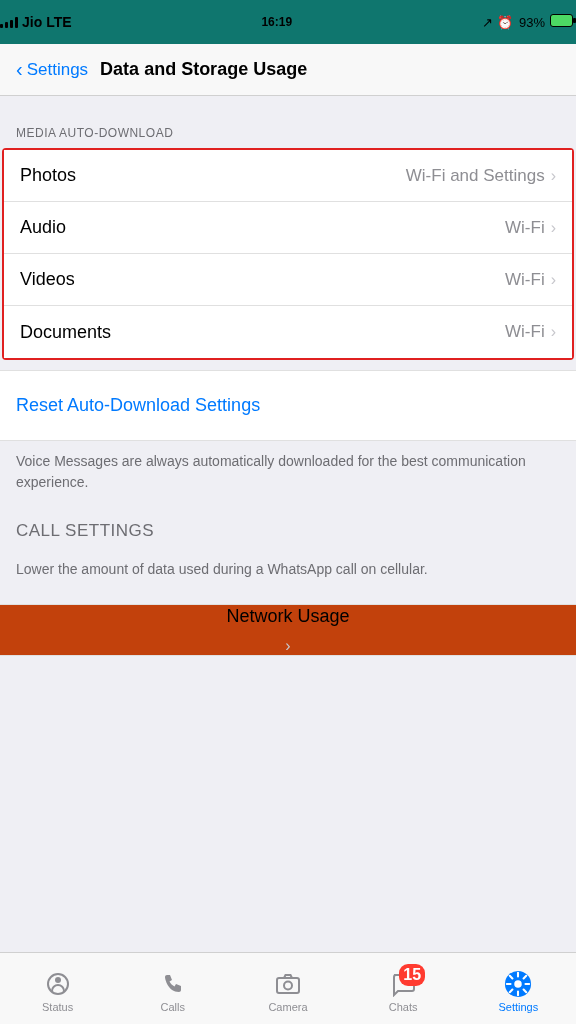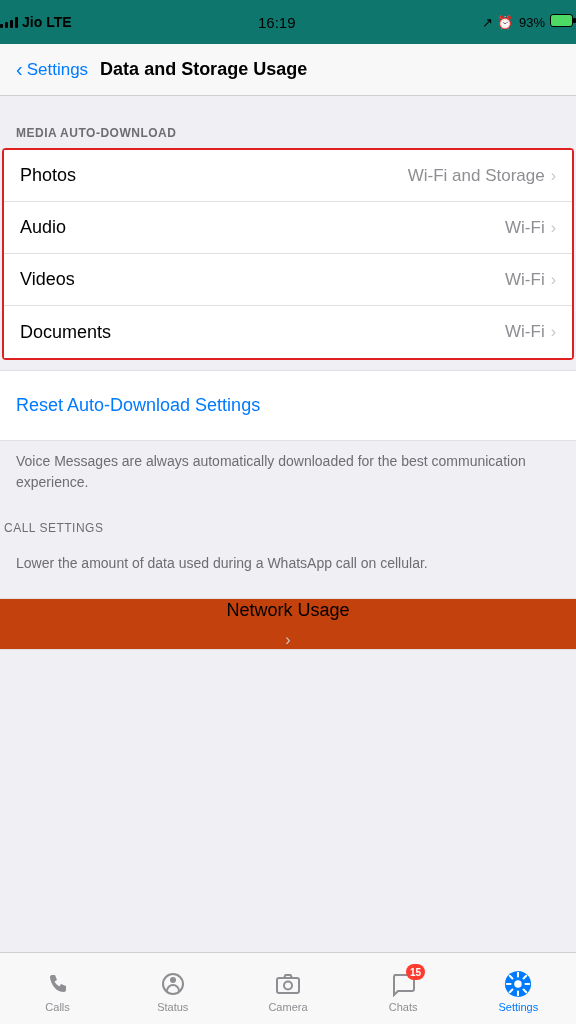--- a/index.html
+++ b/index.html
@@ -27,22 +27,22 @@
       text-align: center;
     }
     .status-left {
       display: flex;
       align-items: center;
       gap: 4px;
       font-size: 14px;
       font-weight: 600;
     }
     .status-center {
-      font-size: 15px;
-      font-weight: 400;
+      font-size: 12px;
+      font-weight: 700;
     }
     .status-right {
       display: flex;
       align-items: center;
       gap: 5px;
       font-size: 13px;
       font-weight: 500;
     }
 
     
@@ -77,21 +77,21 @@
 
     
     .content {
       padding-top: 24px;
     }
 
     
     .section-header {
       padding: 6px 16px 8px 16px;
       font-size: 12px;
-      font-weight: 700;
+      font-weight: 400;
       color: #6d6d72;
       text-transform: uppercase;
       letter-spacing: 0.5px;
     }
 
     
     .highlighted-section {
       border: 2.5px solid #e02020;
       border-radius: 4px;
       margin: 0 2px;
@@ -151,22 +151,22 @@
     
     .info-text {
       padding: 10px 16px 14px 16px;
       font-size: 14px;
       color: #6d6d72;
       line-height: 1.5;
     }
 
     
     .call-section-header {
-      padding: 14px 16px 8px 4px;
-      font-size: 12px;
+      padding: 14px 16px 8px 16px;
+      font-size: 17px;
       font-weight: 400;
       color: #6d6d72;
       text-transform: uppercase;
       letter-spacing: 0.5px;
     }
 
     
     .toggle-container {
       display: flex;
       align-items: center;
@@ -268,24 +268,24 @@
     .tab-icon.active {
       color: #007aff;
     }
 
     .tab-badge {
       position: absolute;
       top: -6px;
       right: -8px;
       background: #ff3b30;
       color: #fff;
-      font-size: 10px;
+      font-size: 16px;
       font-weight: 600;
       min-width: 18px;
-      height: 16px;
+      height: 22px;
       border-radius: 9px;
       display: flex;
       align-items: center;
       justify-content: center;
       padding: 0 4px;
     }
 
     
     .signal-bars {
       display: inline-flex;
@@ -346,21 +346,21 @@
 <div class="content content-scroll">
 
   <div class="section-header">MEDIA AUTO-DOWNLOAD</div>
 
   <div class="highlighted-section">
     <div class="list-group">
 
       <div class="list-item">
         <span class="list-item-label">Photos</span>
         <div class="list-item-value">
-          <span>Wi-Fi and Storage</span>
+          <span>Wi-Fi and Settings</span>
           <span class="chevron-right">›</span>
         </div>
       </div>
 
       <div class="list-item">
         <span class="list-item-label">Audio</span>
         <div class="list-item-value">
           <span>Wi-Fi</span>
           <span class="chevron-right">›</span>
         </div>
@@ -399,35 +399,35 @@
     <span class="chevron-right">›</span>
   </div>
 
 </div>
 
 <div class="tab-bar">
 
   <div class="tab-item">
     <div class="tab-icon">
       <svg width="26" height="26" viewBox="0 0 26 26" fill="none">
-        <path d="M6 4h4l2 5-2.5 1.5c1 2 3 4 5 5L16 13l5 2v4c0 1.1-.9 2-2 2C8 21 5 8 5 6c0-1.1.9-2 2-2z" fill="#8e8e93"></path>
-      </svg>
-    </div>
-    <span class="tab-label">Calls</span>
+        <circle cx="13" cy="13" r="10" stroke="#8e8e93" stroke-width="2" fill="none"></circle>
+        <circle cx="13" cy="9" r="3" fill="#8e8e93"></circle>
+        <path d="M7 20c0-3.3 2.7-6 6-6s6 2.7 6 6" stroke="#8e8e93" stroke-width="2" fill="none"></path>
+      </svg>
+    </div>
+    <span class="tab-label">Status</span>
   </div>
 
   <div class="tab-item">
     <div class="tab-icon">
       <svg width="26" height="26" viewBox="0 0 26 26" fill="none">
-        <circle cx="13" cy="13" r="10" stroke="#8e8e93" stroke-width="2" fill="none"></circle>
-        <circle cx="13" cy="9" r="3" fill="#8e8e93"></circle>
-        <path d="M7 20c0-3.3 2.7-6 6-6s6 2.7 6 6" stroke="#8e8e93" stroke-width="2" fill="none"></path>
-      </svg>
-    </div>
-    <span class="tab-label">Status</span>
+        <path d="M6 4h4l2 5-2.5 1.5c1 2 3 4 5 5L16 13l5 2v4c0 1.1-.9 2-2 2C8 21 5 8 5 6c0-1.1.9-2 2-2z" fill="#8e8e93"></path>
+      </svg>
+    </div>
+    <span class="tab-label">Calls</span>
   </div>
 
   <div class="tab-item">
     <div class="tab-icon">
       <svg width="26" height="26" viewBox="0 0 26 26" fill="none">
         <rect x="2" y="7" width="22" height="15" rx="2" stroke="#8e8e93" stroke-width="2" fill="none"></rect>
         <circle cx="13" cy="14.5" r="4" stroke="#8e8e93" stroke-width="2" fill="none"></circle>
         <path d="M9 7l1.5-3h5L17 7" stroke="#8e8e93" stroke-width="2" fill="none"></path>
       </svg>
     </div>

